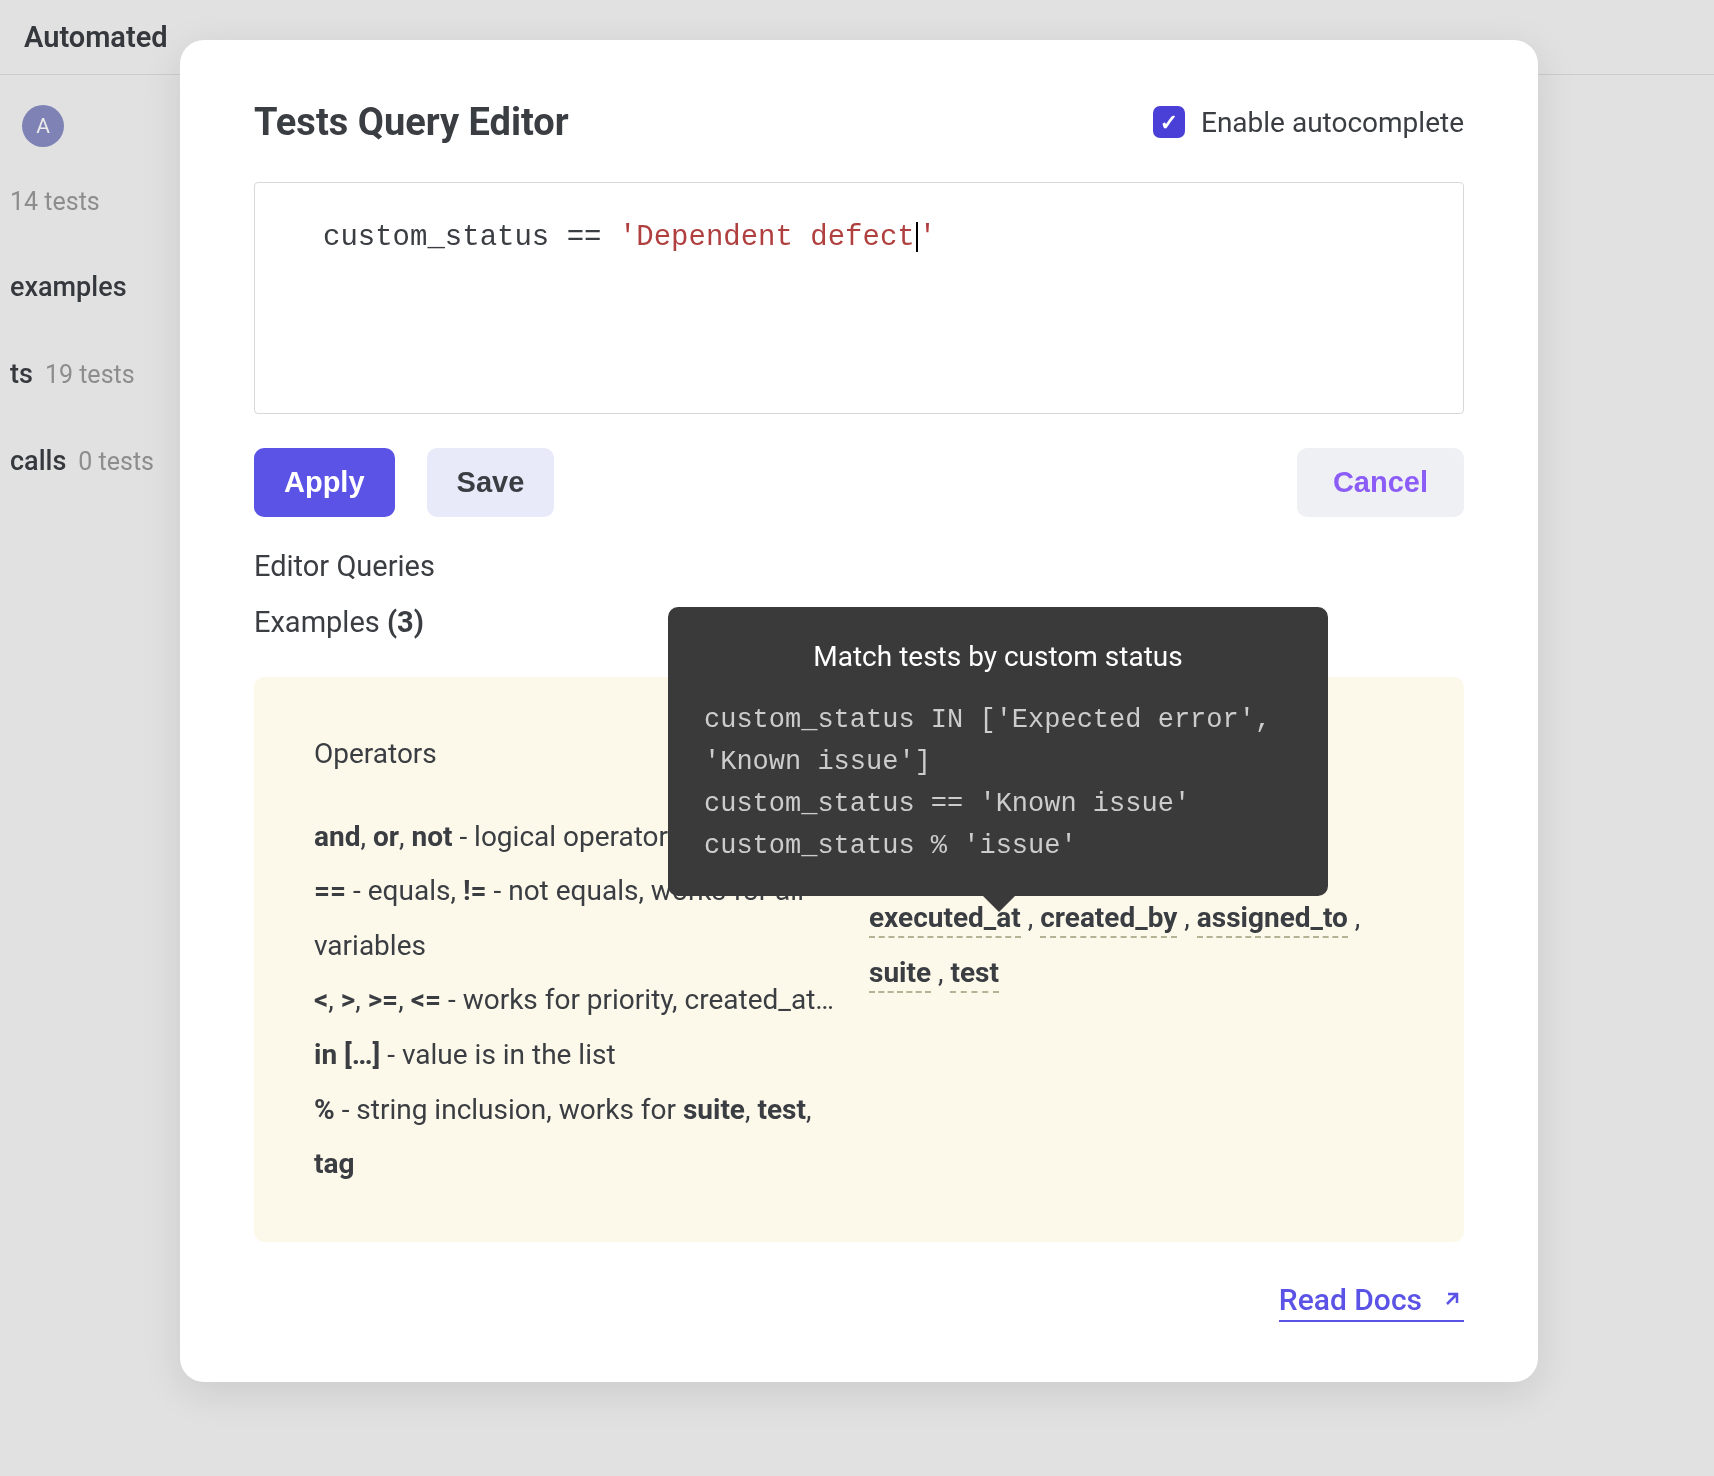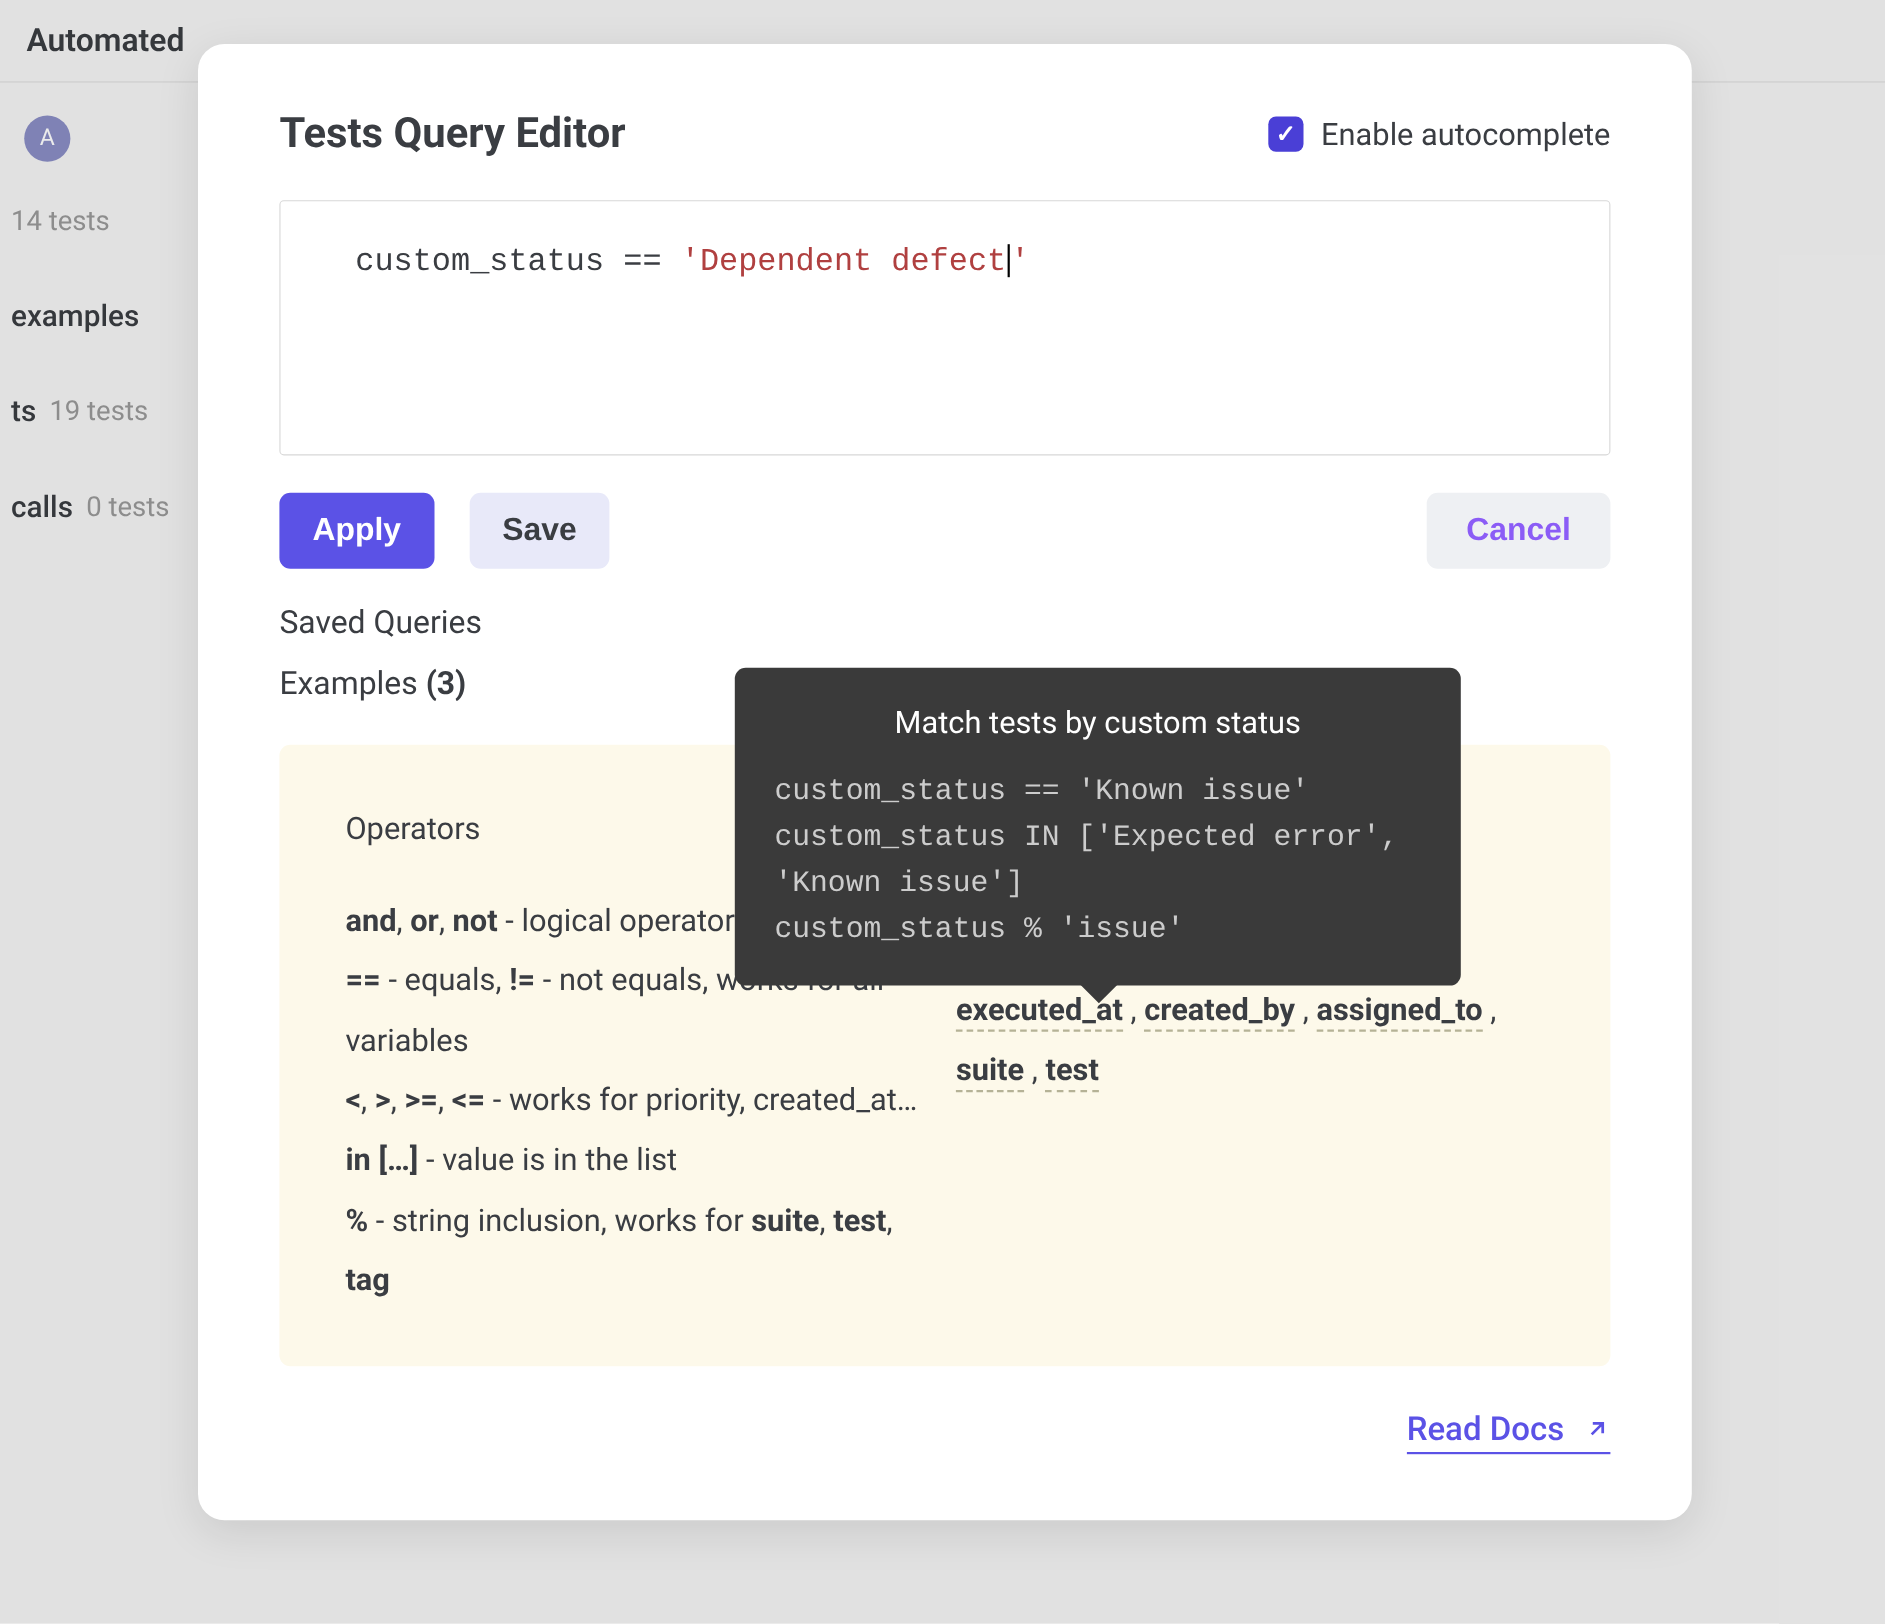--- a/index.html
+++ b/index.html
@@ -283,21 +283,21 @@
     <span class="query-token-op">==</span>
     <span class="query-token-str">'Dependent defect<span class="cursor"></span>'</span>
   </div>
 
   <div class="button-row">
     <button class="btn btn-primary">Apply</button>
     <button class="btn btn-secondary">Save</button>
     <button class="btn btn-cancel">Cancel</button>
   </div>
 
-  <div class="saved-queries">Saved Queries</div>
+  <div class="saved-queries">Editor Queries</div>
   <div class="examples">
     <span>Examples</span>
     <b>(3)</b>
   </div>
 
   <div class="help-panel">
     <div class="help-col">
       <div class="help-heading">Operators</div>
       <div>
         <b>and</b>, <b>or</b>, <b>not</b><span> - logical operators</span>
@@ -327,22 +327,22 @@
         <span class="var-link">executed_at</span> , <span class="var-link">created_by</span> , <span class="var-link">assigned_to</span> ,
       </div>
       <div>
         <span class="var-link">suite</span> , <span class="var-link">test</span>
       </div>
     </div>
   </div>
 
   <div class="tooltip">
     <div class="tooltip-title">Match tests by custom status</div>
+    <div class="tooltip-code">custom_status IN ['Expected error', 'Known issue']</div>
     <div class="tooltip-code">custom_status == 'Known issue'</div>
-    <div class="tooltip-code">custom_status IN ['Expected error', 'Known issue']</div>
     <div class="tooltip-code">custom_status % 'issue'</div>
     <div class="tooltip-arrow"></div>
   </div>
 
   <div class="read-docs">
     <span class="read-docs-link">
       <span>Read Docs</span>
       <svg class="arrow-icon" viewBox="0 0 24 24" fill="none" stroke="#5b52e6" stroke-width="2.5">
         <path d="M7 17 L17 7 M8 7 H17 V16"></path>
       </svg>

